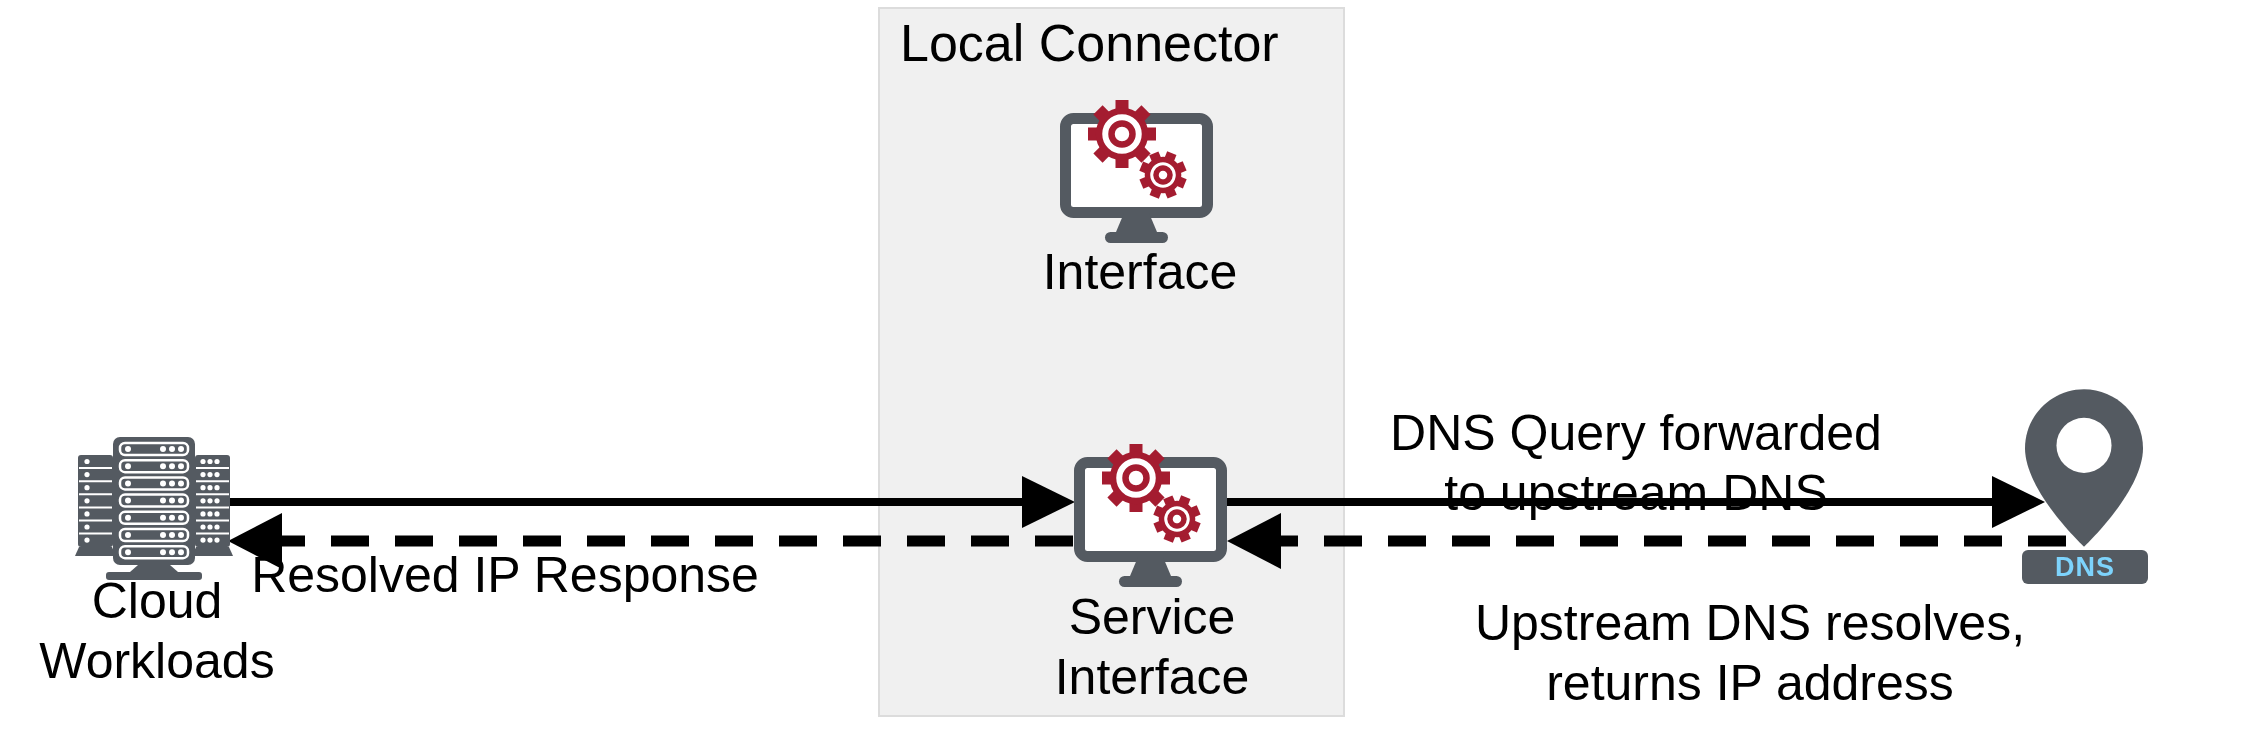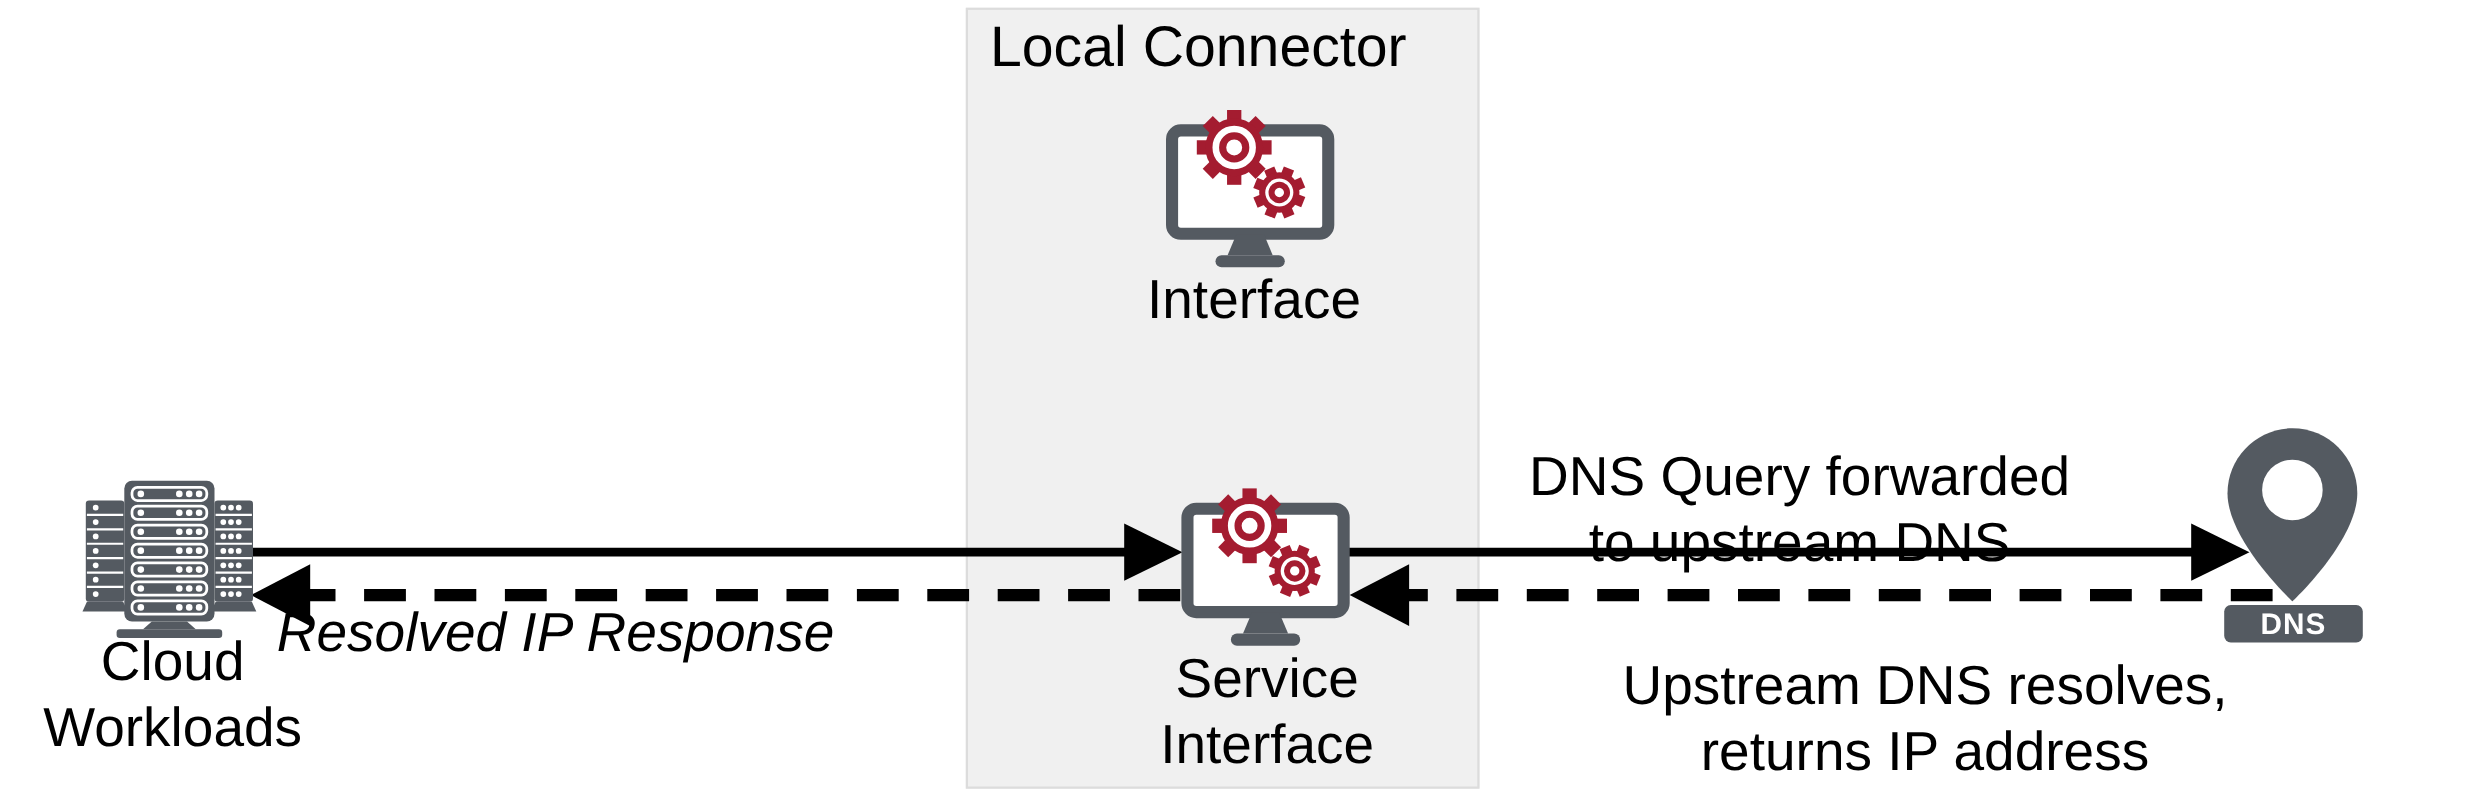--- a/index.html
+++ b/index.html
@@ -41,21 +41,21 @@
     width: 2251px; height: 737px;
   }
   .icon { position: absolute; }
   .icon svg { overflow: visible; display: block; }
   .dns-badge {
     position: absolute;
     left: 2022px; top: 550px;
     width: 126px; height: 34px;
     background: #545a61;
     border-radius: 6px;
-    color: #ffffff;
+    color: #7dd3fc;
     font-size: 27px;
     font-weight: bold;
     letter-spacing: 1px;
     display: flex;
     align-items: center;
     justify-content: center;
   }
 </style>
 </head>
 <body>
@@ -272,21 +272,21 @@
     <div>Interface</div>
   </div>
 
   <div class="label" style="left:1152px; top:587px;">
     <div>Service</div>
     <div>Interface</div>
   </div>
 
 
 
-  <div class="label" style="left:505px; top:545px;font-style:italic;">Resolved IP Response</div>
+  <div class="label" style="left:505px; top:545px;">Resolved IP Response</div>
 
   <div class="label" style="left:1636px; top:379px;margin-top:24px;">
     <div>DNS Query forwarded</div>
     <div>to upstream DNS</div>
   </div>
 
   <div class="label" style="left:1750px; top:557px;margin-top:36px;">
     <div>Upstream DNS resolves,</div>
     <div>returns IP address</div>
   </div>

